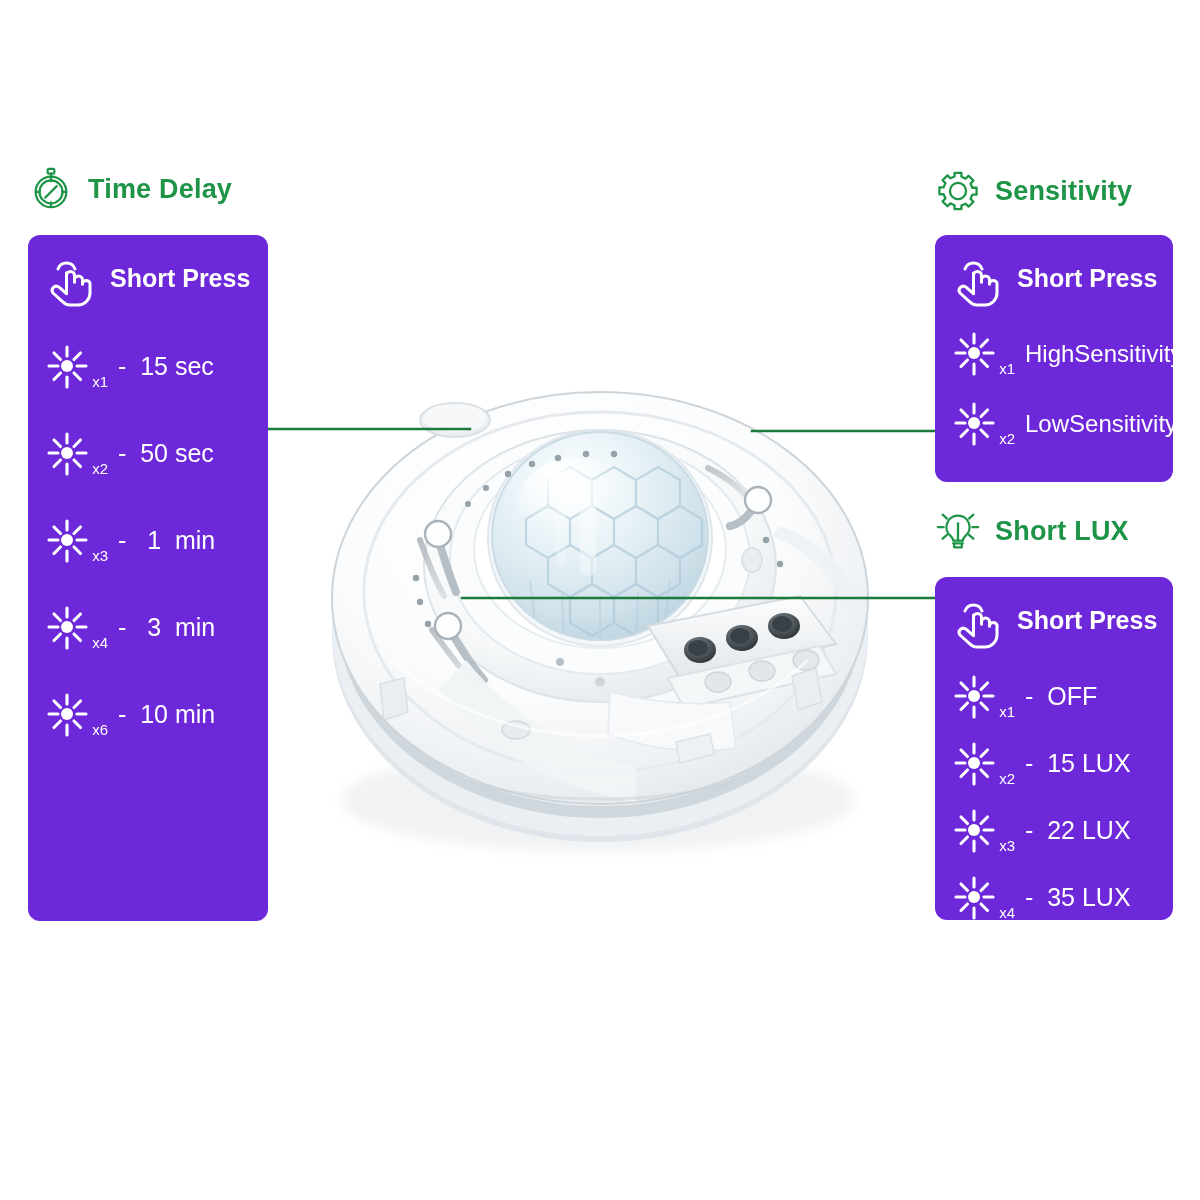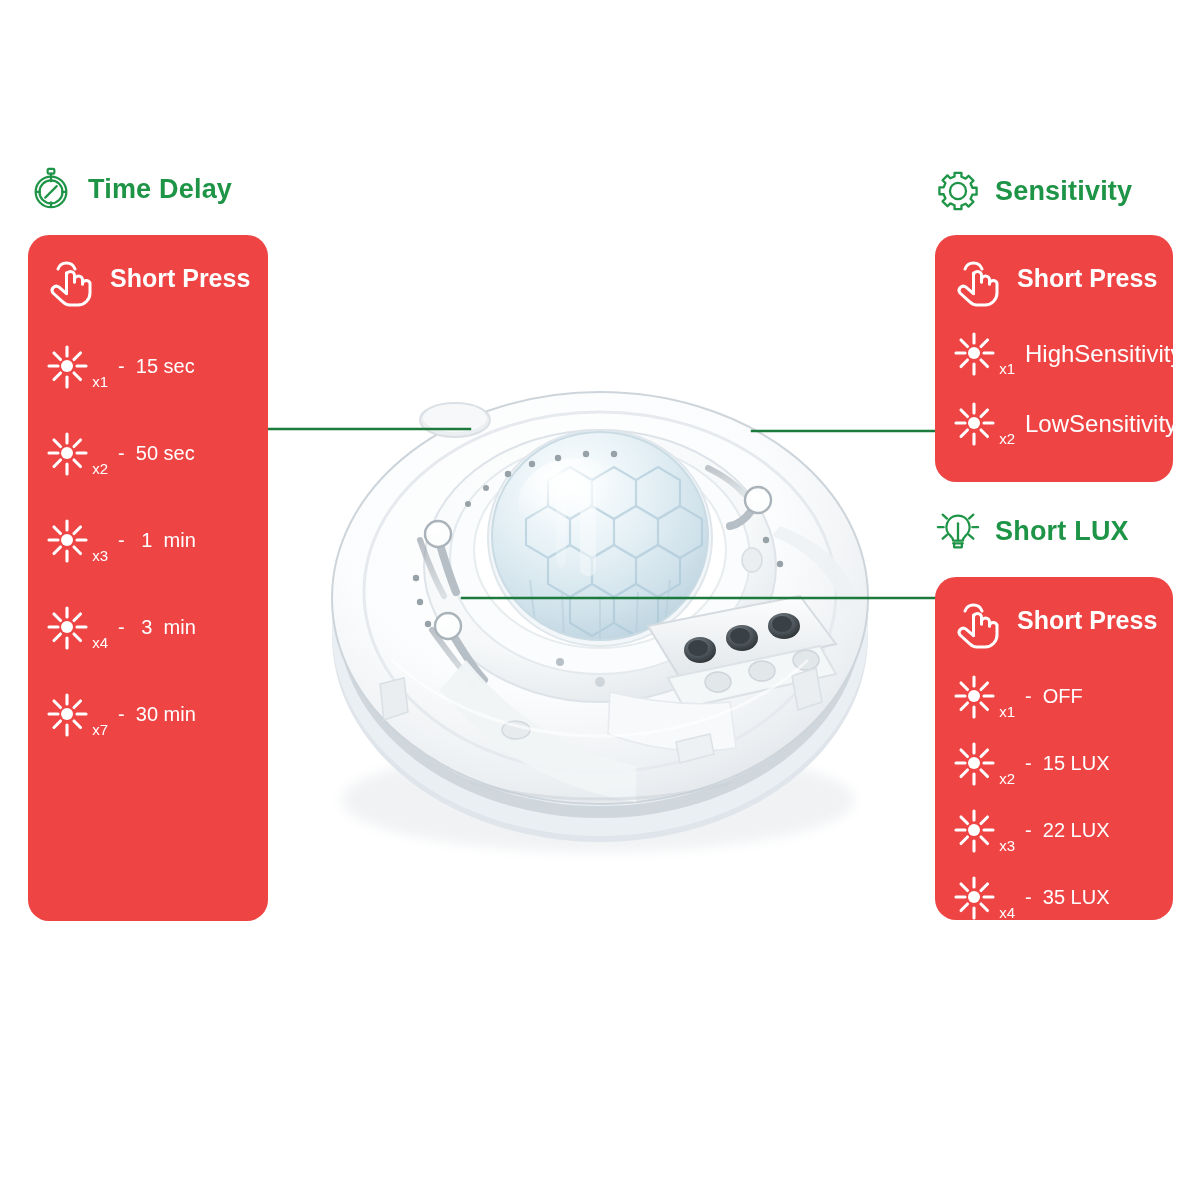--- a/index.html
+++ b/index.html
@@ -20,43 +20,43 @@
   
   .sec-head{position:absolute;display:flex;align-items:center;gap:14px;text-align:right;}
   .sec-head .ttl{
     color:#1e9447;font-size:27px;font-weight:bold;letter-spacing:.2px;white-space:nowrap;
   }
   .sec-ico{width:46px;height:46px;flex:0 0 46px;display:block;}
 
   
   .panel{
     position:absolute;
-    background:#ef4444;
-    border-radius:21px;
+    background:#6d28d9;
+    border-radius:12px;
     box-sizing:border-box;
   }
   .panel-head{
     display:flex;align-items:center;
     padding:14px 0 6px 0;
   }
   .hand-ico{width:52px;height:58px;flex:0 0 52px;margin-left:16px;}
   .panel-head .ph-label{
     color:#ffffff;font-size:25px;font-weight:bold;margin-left:14px;white-space:nowrap;
   }
 
   .rows{display:flex;flex-direction:column;}
   .row{display:flex;align-items:center;}
   .blink-wrap{position:relative;flex:0 0 auto;margin-left:18px;width:62px;height:46px;}
   .blink-ico{width:46px;height:46px;display:block;}
   .blink-n{
     position:absolute;right:0;bottom:1px;
     color:#ffffff;font-size:15px;font-weight:normal;line-height:1;
   }
   .row-val{
-    color:#ffffff;font-size:20px;white-space:pre;margin-left:10px;
+    color:#ffffff;font-size:25px;white-space:pre;margin-left:10px;
   }
 
   
   #panel-time{left:28px;top:235px;width:240px;height:686px;}
   #panel-time .rows{margin-top:10px;}
   #panel-time .row{height:87px;}
 
   
   #panel-sens{left:935px;top:235px;width:238px;height:247px;}
   #panel-sens .rows{margin-top:6px;}
@@ -368,40 +368,40 @@
                 <line x1="14.5" y1="29" x2="8" y2="35.5"></line>
             </g>
             <circle cx="21" cy="22" r="6" fill="#ffffff"></circle>
           </svg>
           <span class="blink-n">x4</span>
         </span>
         <span class="row-val">-   3  min</span>
       </div>
 
 
-
-      <div class="row">
-        <span class="blink-wrap">
-          <svg class="blink-ico" viewBox="0 0 46 46" xmlns="http://www.w3.org/2000/svg">
-            <g stroke="#ffffff" stroke-width="3.1" stroke-linecap="round">
-              <line x1="21" y1="3" x2="21" y2="12"></line>
-                <line x1="21" y1="33" x2="21" y2="43"></line>
-              <line x1="3" y1="22" x2="12" y2="22"></line>
-                <line x1="31" y1="22" x2="40" y2="22"></line>
-              <line x1="8" y1="9" x2="14.5" y2="15.5"></line>
-                <line x1="28" y1="29" x2="34.5" y2="35.5"></line>
-              <line x1="34.5" y1="9" x2="28" y2="15.5"></line>
-                <line x1="14.5" y1="29" x2="8" y2="35.5"></line>
-            </g>
-            <circle cx="21" cy="22" r="6" fill="#ffffff"></circle>
-          </svg>
-          <span class="blink-n">x7</span>
-        </span>
-        <span class="row-val">-  30 min</span>
-      </div>
+      <div class="row">
+        <span class="blink-wrap">
+          <svg class="blink-ico" viewBox="0 0 46 46" xmlns="http://www.w3.org/2000/svg">
+            <g stroke="#ffffff" stroke-width="3.1" stroke-linecap="round">
+              <line x1="21" y1="3" x2="21" y2="12"></line>
+                <line x1="21" y1="33" x2="21" y2="43"></line>
+              <line x1="3" y1="22" x2="12" y2="22"></line>
+                <line x1="31" y1="22" x2="40" y2="22"></line>
+              <line x1="8" y1="9" x2="14.5" y2="15.5"></line>
+                <line x1="28" y1="29" x2="34.5" y2="35.5"></line>
+              <line x1="34.5" y1="9" x2="28" y2="15.5"></line>
+                <line x1="14.5" y1="29" x2="8" y2="35.5"></line>
+            </g>
+            <circle cx="21" cy="22" r="6" fill="#ffffff"></circle>
+          </svg>
+          <span class="blink-n">x6</span>
+        </span>
+        <span class="row-val">-  10 min</span>
+      </div>
+
 
     </div>
   </div>
 
   <div class="sec-head" style="left:935px;top:168px;">
     <svg class="sec-ico" viewBox="0 0 48 48" xmlns="http://www.w3.org/2000/svg">
       <g fill="none" stroke="#1e9447" stroke-width="2.4" stroke-linejoin="round" stroke-linecap="round">
         <path d="M20.4 5 h7.2 v4.2 l4.4 1.9 3.0 -3.0 5.1 5.1 -3.0 3.0 1.9 4.4 H43.4 v7.2 h-4.4 l-1.9 4.4 3.0 3.0 -5.1 5.1 -3.0 -3.0 -4.4 1.9 V43 h-7.2 v-4.2 l-4.4 -1.9 -3.0 3.0 -5.1 -5.1 3.0 -3.0 -1.9 -4.4 H4.6 v-7.2 h4.4 l1.9 -4.4 -3.0 -3.0 5.1 -5.1 3.0 3.0 4.4 -1.9 Z"></path>
         <circle cx="24" cy="24" r="8.4"></circle>
       </g>

